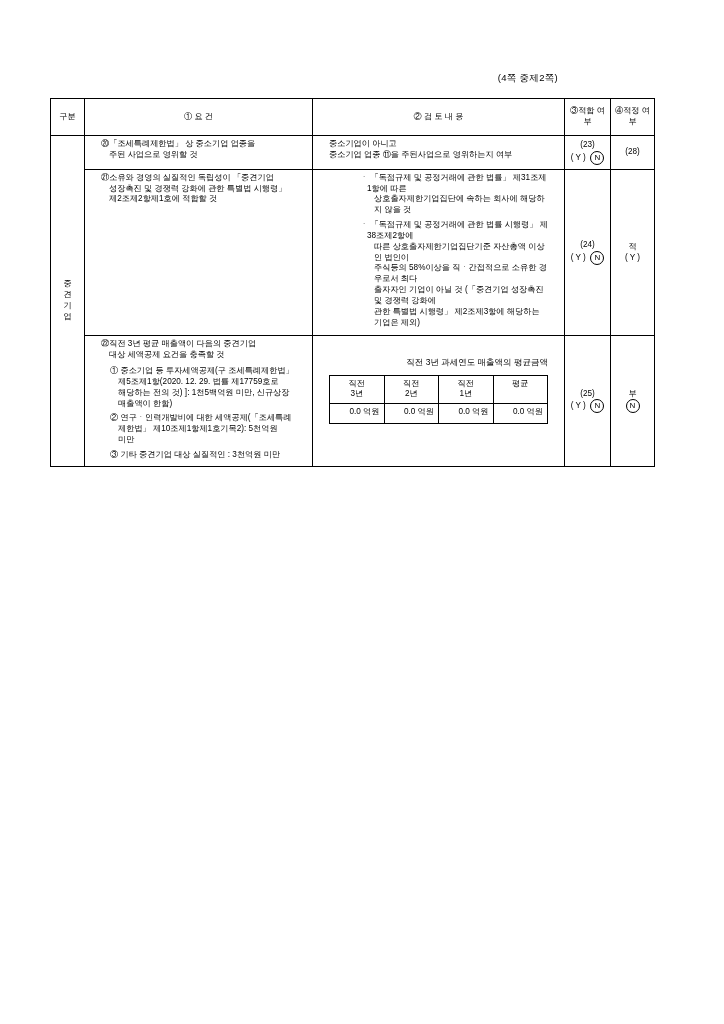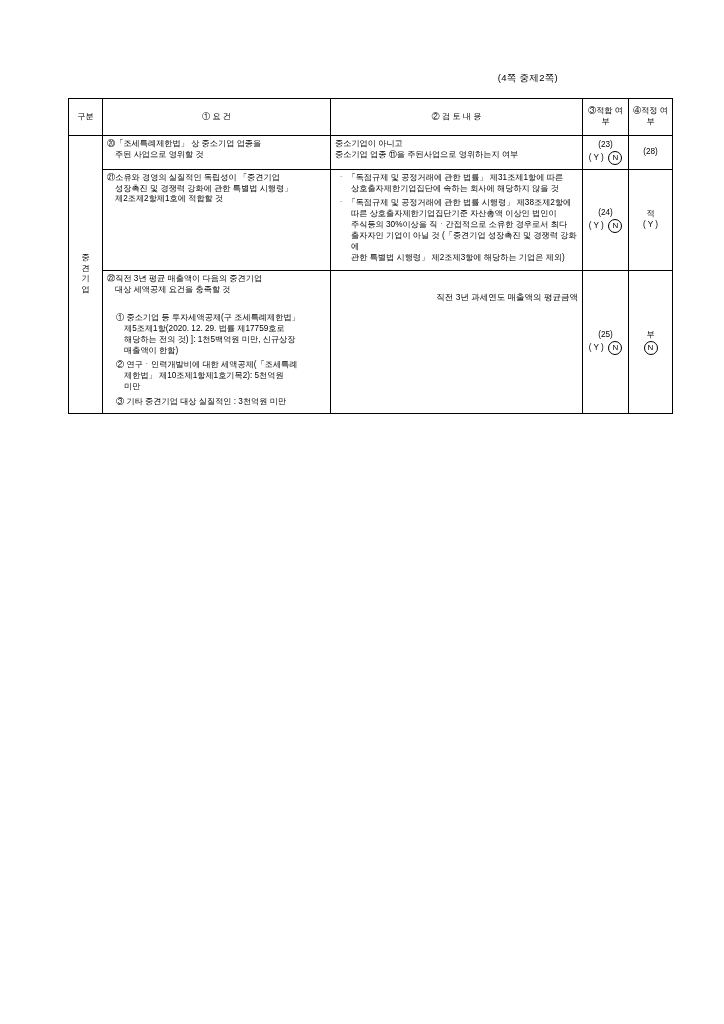--- a/index.html
+++ b/index.html
@@ -23,30 +23,30 @@
   .page-marker {
     position: absolute;
     top: 72px;
     right: 58px;
     font-size: 9.5px;
     letter-spacing: 0.3px;
   }
   table.form {
     position: absolute;
     top: 98px;
-    left: 68px;
+    left: 50px;
     width: 604px;
     border-collapse: collapse;
     table-layout: fixed;
     border-radius: 24px;
   }
   table.form td, table.form th {
     border: 1px solid #000000;
     vertical-align: top;
-    padding: 3px 4px;
+    padding: 3px 16px;
     font-size: 8.2px;
     line-height: 1.32;
     font-weight: normal;
   }
   .hdr {
     text-align: center;
     vertical-align: middle !important;
     font-size: 9px;
     padding: 5px 2px !important;
     height: 26px;
@@ -76,20 +76,21 @@
   }
   .indent1 { padding-left: 9px; display: block; }
   .indent3 { padding-left: 8px; display: block; }
 
   .rev-line { display: block; }
   .rev-bullet {
     display: block;
     padding-left: 9px;
     text-indent: -7px;
     margin-bottom: 4px;
+    margin-left: 29px;
   }
   .rev-bullet .sub {
     display: block;
     text-indent: 0;
     padding-left: 7px;
   }
   .fit-cell {
     text-align: center;
     vertical-align: middle !important;
     font-size: 8.5px;
@@ -212,42 +213,42 @@
           </div>
         </td>
         <td>
           <span class="rev-bullet">
             ㆍ <span>「독점규제 및 공정거래에 관한 법률」 제31조제1항에 따른</span>
             <span class="sub">상호출자제한기업집단에 속하는 회사에 해당하지 않을 것</span>
           </span>
           <span class="rev-bullet">
             ㆍ <span>「독점규제 및 공정거래에 관한 법률 시행령」 제38조제2항에</span>
             <span class="sub">따른 상호출자제한기업집단기준 자산총액 이상인 법인이</span>
-            <span class="sub">주식등의 30%이상을 직ㆍ간접적으로 소유한 경우로서 최다</span>
+            <span class="sub">주식등의 58%이상을 직ㆍ간접적으로 소유한 경우로서 최다</span>
             <span class="sub">출자자인 기업이 아닐 것 (「중견기업 성장촉진 및 경쟁력 강화에</span>
             <span class="sub">관한 특별법 시행령」 제2조제3항에 해당하는 기업은 제외)</span>
           </span>
         </td>
         <td class="fit-cell">
           <span class="fit-num">(24)</span>
           <span class="yn">( Y )&nbsp;&nbsp;<span class="circleN">N</span></span>
         </td>
         <td class="jeok-cell">
           <span class="fit-num">적</span>
           <span class="yn">( Y )</span>
         </td>
       </tr>
 
       <tr>
         <td>
           <div class="req-item">
             <span>㉒</span><span>직전 3년 평균 매출액이 다음의 중견기업</span>
             <span class="indent3">대상 세액공제 요건을 충족할 것</span>
           </div>
-          <div class="req-item" style="margin-top:17px;">
+          <div class="req-item" style="margin-top:5px;">
             <span class="indent1">
               <span>①</span>
               <span>중소기업 등 투자세액공제(구 조세특례제한법」</span>
               <span class="small-sub">제5조제1항(2020. 12. 29. 법률 제17759호로</span>
               <span class="small-sub">해당하는 전의 것) ]: 1천5백억원 미만, 신규상장</span>
               <span class="small-sub">매출액이 한함)</span>
             </span>
           </div>
           <div class="req-item" style="margin-top:4px;">
             <span class="indent1">
@@ -259,20 +260,36 @@
           </div>
           <div class="req-item" style="margin-top:4px;">
             <span class="indent1">
               <span>③</span>
               <span>기타 중견기업 대상 실질적인 : 3천억원 미만</span>
             </span>
           </div>
         </td>
         <td>
           <span class="rev-head">직전 3년 과세연도 매출액의 평균금액</span>
+          <table class="mini-table">
+            <tbody>
+                <tr>
+              <td>직전 3년</td>
+              <td>직전 2년</td>
+              <td>직전 1년</td>
+              <td>평균</td>
+            </tr>
+            <tr>
+              <td class="val">0.0  억원</td>
+              <td class="val">0.0  억원</td>
+              <td class="val">0.0  억원</td>
+              <td class="val">0.0  억원</td>
+            </tr>
+          </tbody>
+            </table>
         </td>
         <td class="fit-cell">
           <span class="fit-num">(25)</span>
           <span class="yn">( Y )&nbsp;&nbsp;<span class="circleN">N</span></span>
         </td>
         <td class="jeok-cell">
           <span class="fit-num">부</span>
           <span class="yn"><span class="circleN">N</span></span>
         </td>
       </tr>

